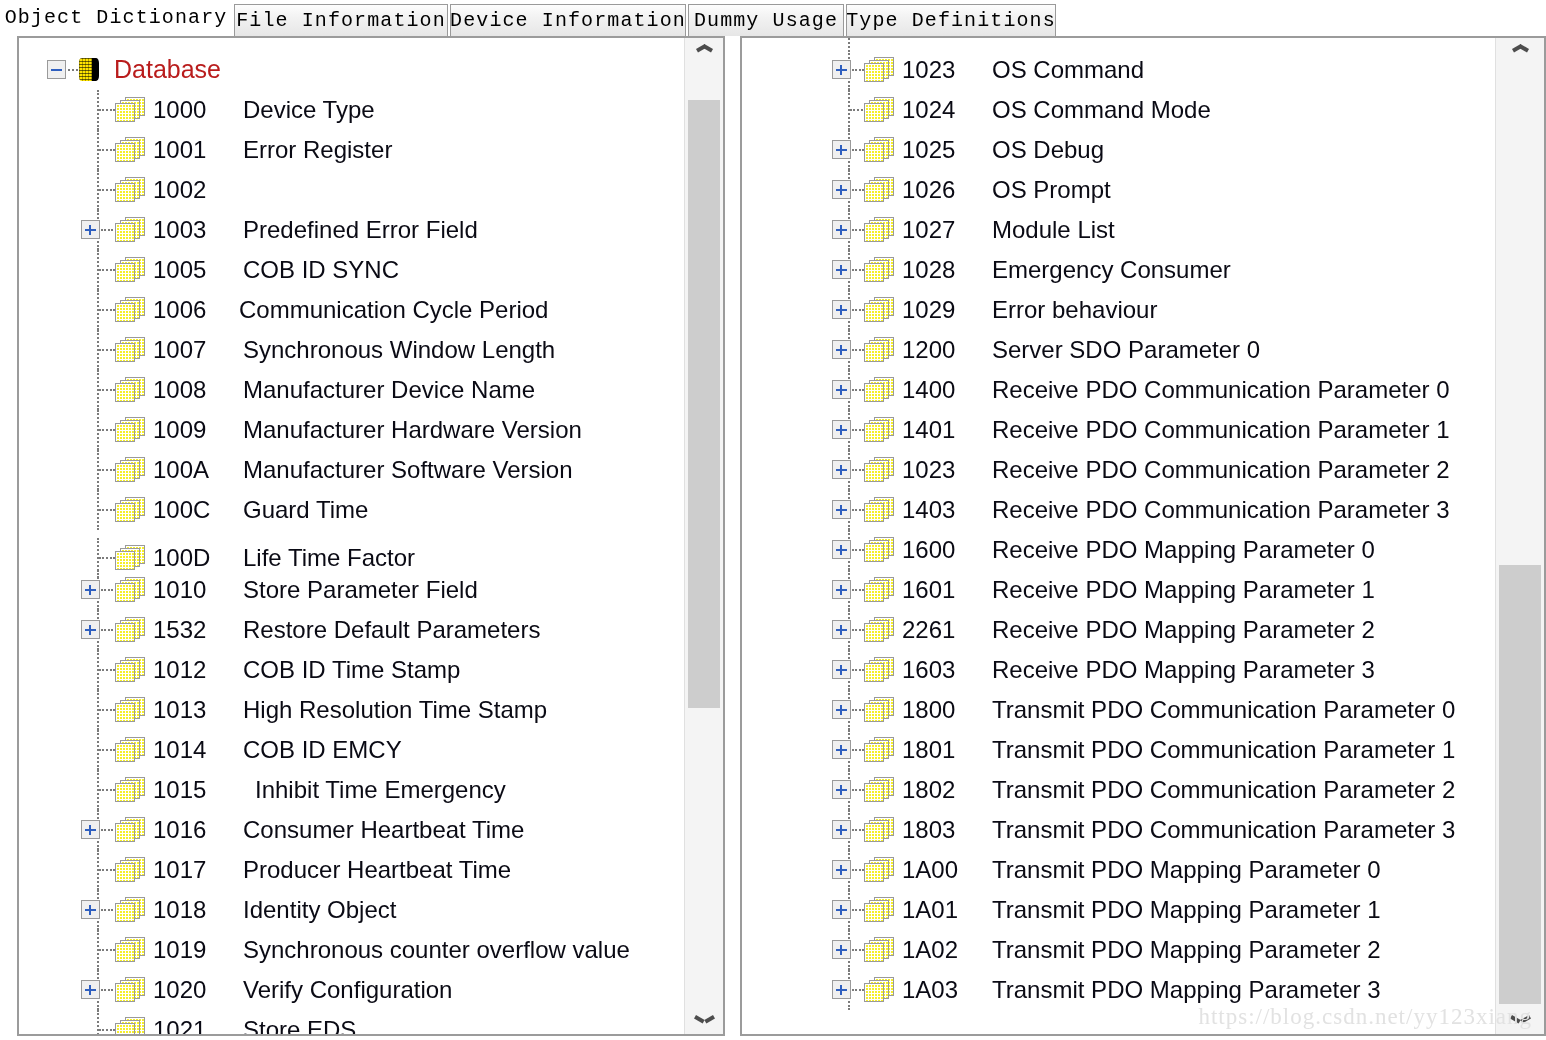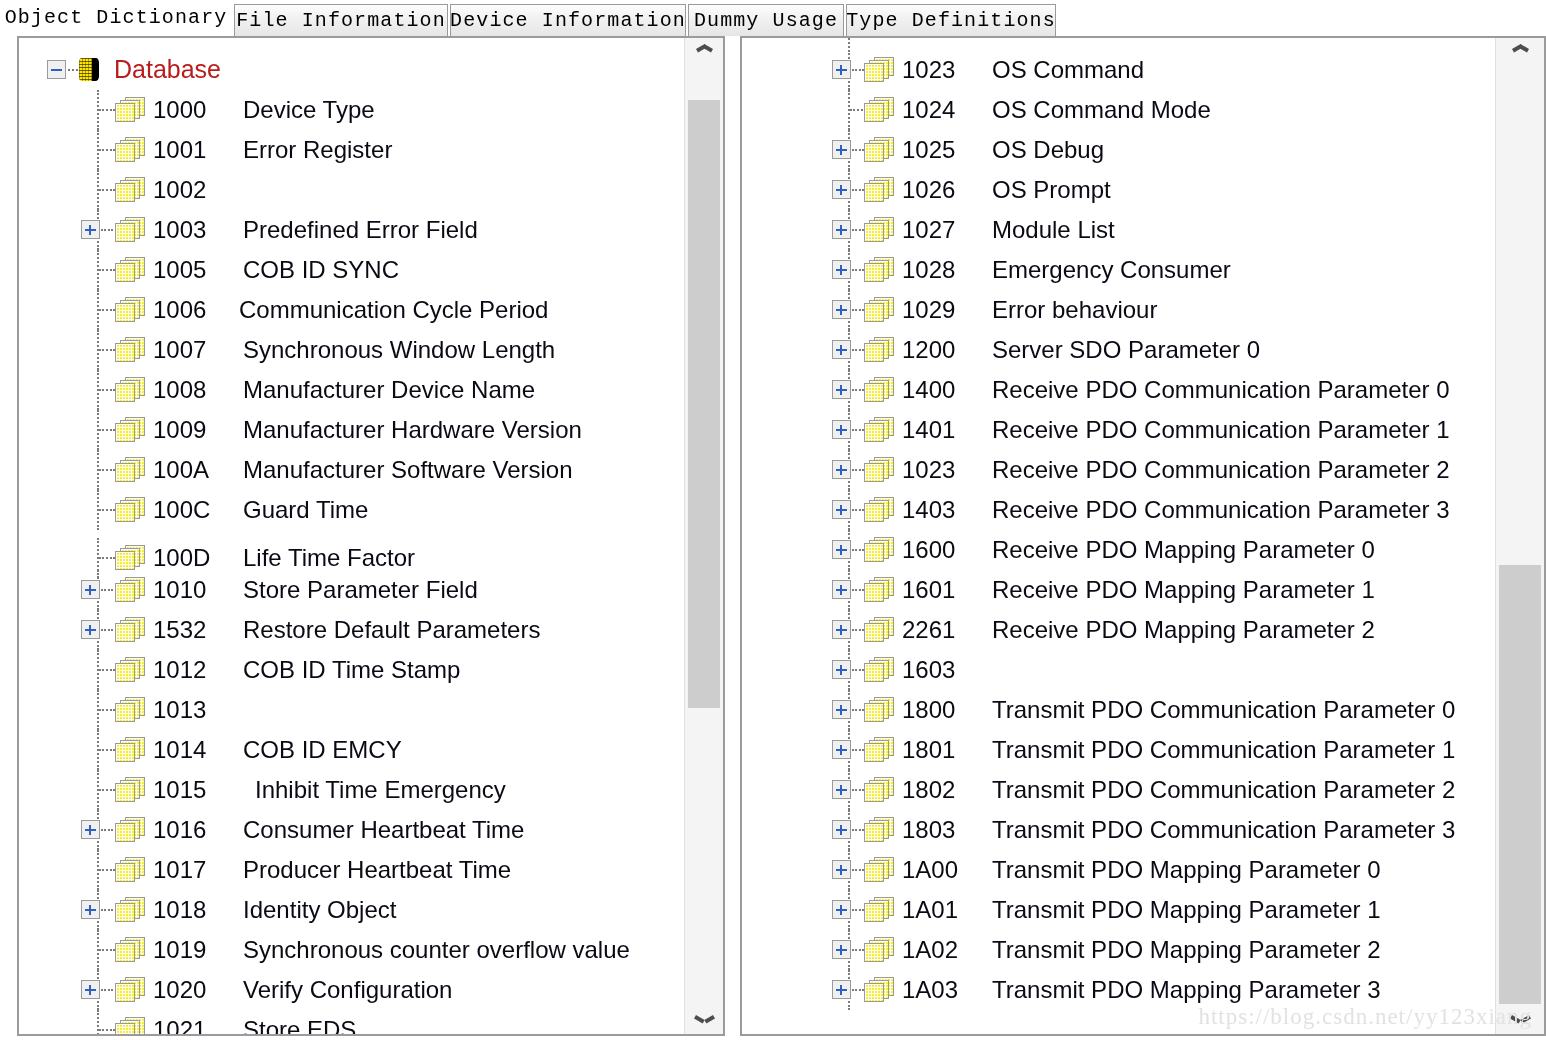--- a/index.html
+++ b/index.html
@@ -465,20 +465,21 @@
         </div>
         <div class="row" style="top: 652px;">
           <span class="spine" style="left:78px"></span>
           <span class="elbow" style="left:80px;width:16px"></span>
           <span class="doc-icon" style="left:96px">
             <i class="c3"></i>
             <i class="c2"></i>
             <i class="c1"></i>
           </span>
           <span class="idx" style="left:134px">1013</span>
+          <span class="lbl" style="left:224px">High Resolution Time Stamp</span>
         </div>
         <div class="row" style="top: 692px;">
           <span class="spine" style="left:78px"></span>
           <span class="elbow" style="left:80px;width:16px"></span>
           <span class="doc-icon" style="left:96px">
             <i class="c3"></i>
             <i class="c2"></i>
             <i class="c1"></i>
           </span>
           <span class="idx" style="left:134px">1014</span>
@@ -762,20 +763,21 @@
         <div class="row" style="top: 612px;">
           <span class="spine" style="left:106px"></span>
           <span class="expander plus" style="left:90px"></span>
           <span class="elbow" style="left:110px;width:12px"></span>
           <span class="doc-icon" style="left:122px">
             <i class="c3"></i>
             <i class="c2"></i>
             <i class="c1"></i>
           </span>
           <span class="idx" style="left:160px">1603</span>
+          <span class="lbl" style="left:250px">Receive PDO Mapping Parameter 3</span>
         </div>
         <div class="row" style="top: 652px;">
           <span class="spine" style="left:106px"></span>
           <span class="expander plus" style="left:90px"></span>
           <span class="elbow" style="left:110px;width:12px"></span>
           <span class="doc-icon" style="left:122px">
             <i class="c3"></i>
             <i class="c2"></i>
             <i class="c1"></i>
           </span>

